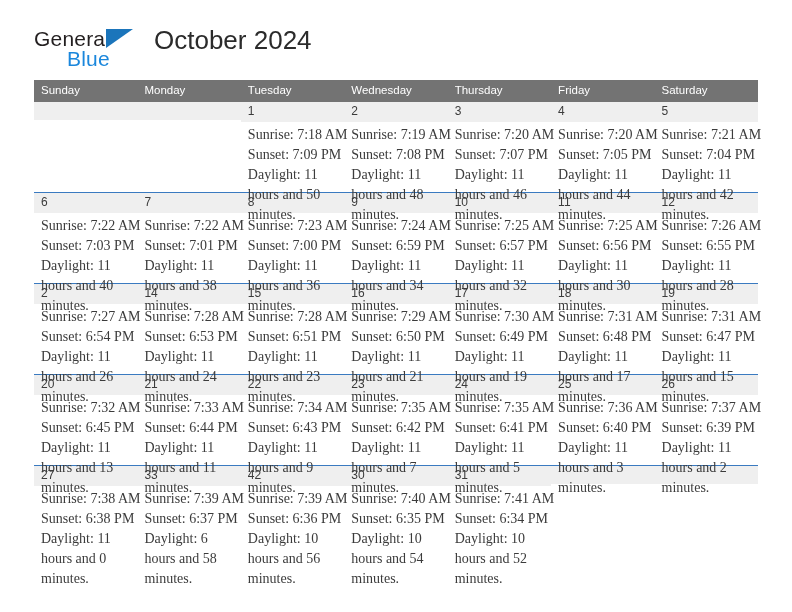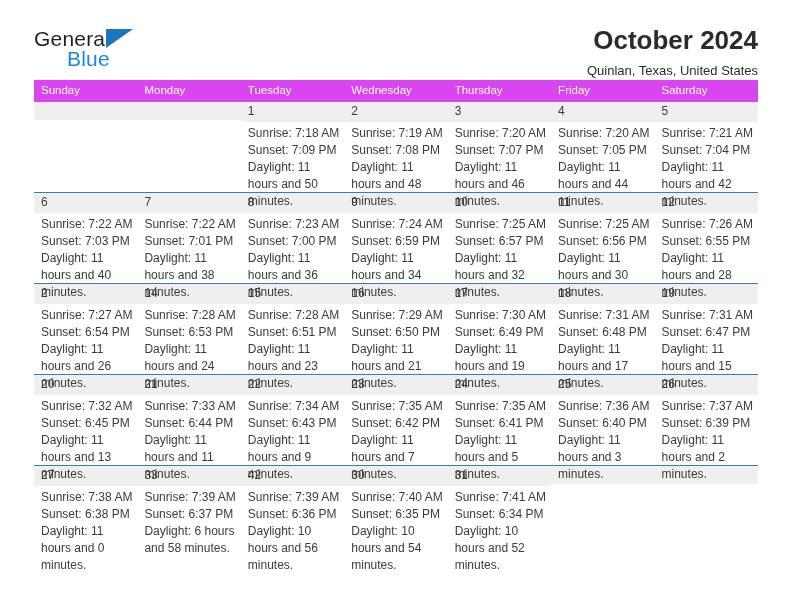--- a/index.html
+++ b/index.html
@@ -19,21 +19,20 @@
     width: 792px;
     height: 612px;
     box-sizing: border-box;
     padding: 0 34px;
   }
 
   
   .header {
     display: flex;
     align-items: flex-start;
-    justify-content: space-between;
     padding-top: 26px;
     height: 74px;
     box-sizing: border-box;
   }
   .logo {
     position: relative;
     width: 120px;
     height: 50px;
     flex: none;
   }
@@ -63,21 +62,21 @@
     letter-spacing: .2px;
     color: #1b87dc;
     line-height: 1;
   }
   .title-block {
     text-align: right;
     padding-top: 0;
   }
   .cal-title {
     font-size: 26px;
-    font-weight: bold;
+    font-weight: normal;
     color: #2b2b2b;
     line-height: 1.1;
     margin: 0;
   }
   .cal-subtitle {
     font-size: 13px;
     color: #2b2b2b;
     margin: 9px 0 0 0;
     line-height: 1.1;
   }
@@ -85,21 +84,21 @@
   
   .calendar {
     width: 724px;
     border-collapse: collapse;
     table-layout: fixed;
     margin-top: 6px;
   }
   .calendar col { width: 103.42px; }
 
   .dow-row th {
-    background: #d946ef;
+    background: #737373;
     color: #ffffff;
     font-size: 11.5px;
     font-weight: normal;
     text-align: left;
     padding: 4px 0 5px 7px;
     line-height: 1.15;
     border: none;
   }
 
   .week-row td {
@@ -123,41 +122,41 @@
     font-size: 12px;
     color: #3b3b3b;
     padding: 3px 0 3px 7px;
     line-height: 1.15;
     min-height: 18px;
     box-sizing: border-box;
   }
   .cell.empty .daynum { background: #efefef; }
   .details {
     padding: 3px 6px 0 7px;
-    font-size: 12px;
+    font-size: 14px;
     line-height: 1.42;
     color: #3b3b3b;
+    font-family: Liberation Serif, serif;
   }
   .details div { white-space: nowrap; }
   .details .daylight { white-space: normal; }
 </style>
 </head>
 <body>
 
 <div class="page">
 
   <div class="header">
     <div class="logo">
       <span class="logo-general">General</span>
       <span class="logo-tri"></span>
       <span class="logo-blue">Blue</span>
     </div>
     <div class="title-block">
       <h1 class="cal-title">October 2024</h1>
-      <p class="cal-subtitle">Quinlan, Texas, United States</p>
     </div>
   </div>
 
   <table class="calendar">
     <colgroup>
       <col>
         <col>
         <col>
         <col>
         <col>

